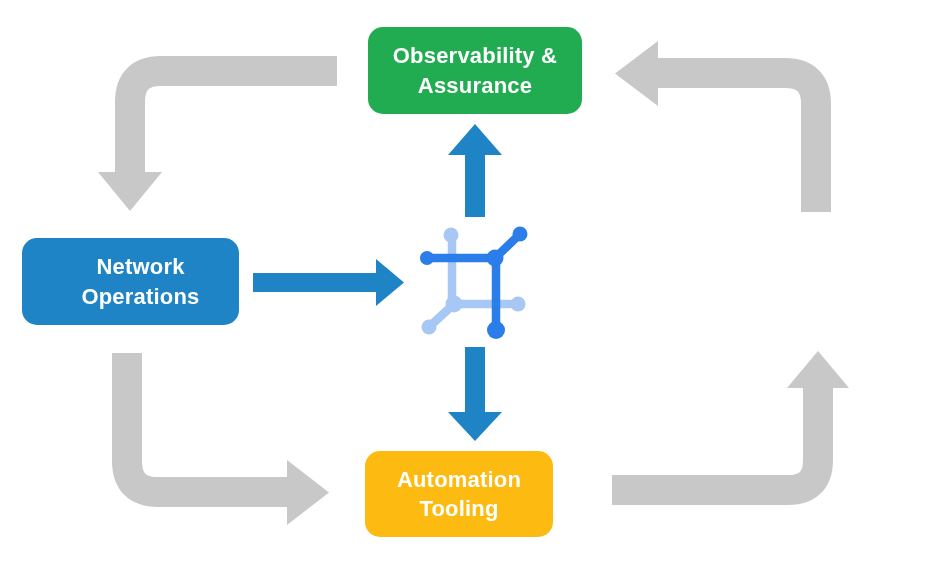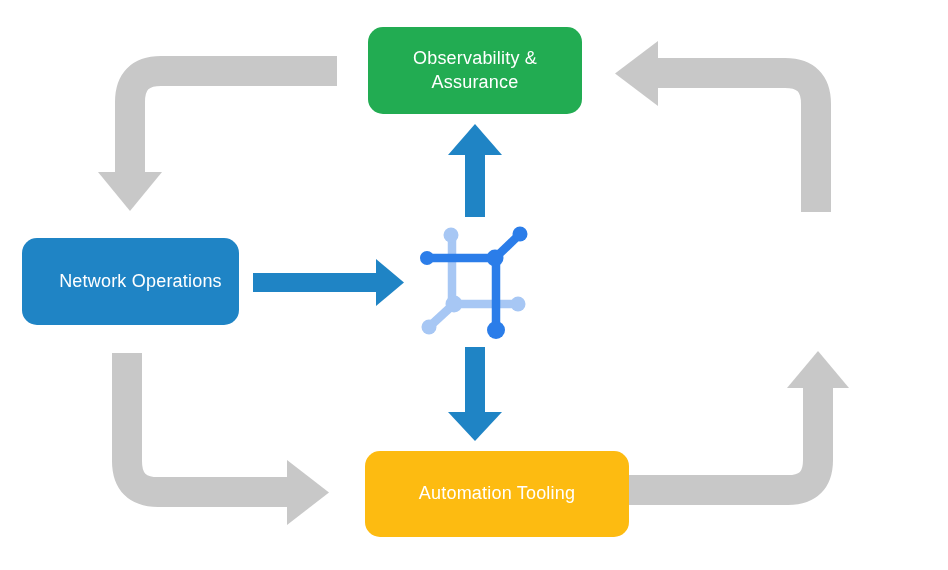--- a/index.html
+++ b/index.html
@@ -25,31 +25,31 @@
   .node {
     position: absolute;
     border-radius: 15px;
     display: flex;
     align-items: center;
     justify-content: center;
     box-sizing: border-box;
   }
   .node-label {
     color: #ffffff;
-    font-size: 18px;
-    font-weight: 400;
+    font-size: 22px;
+    font-weight: 700;
     line-height: 1.32;
     text-align: center;
     max-width: 172px;
     letter-spacing: 0.2px;
   }
   .node-observability { left: 368px; top: 27px;  width: 214px; height: 87px; background: #22AC52; }
   .node-operations    { left: 22px;  top: 238px; width: 217px; height: 87px; background: #1F84C5; padding-left: 20px; }
   .node-infrastructure{ left: 709px; top: 239px; width: 217px; height: 88px; background: #FB5D60; }
-  .node-tooling       { left: 365px; top: 451px; width: 264px; height: 86px; background: #FDBB11; }
+  .node-tooling       { left: 365px; top: 451px; width: 188px; height: 86px; background: #FDBB11; }
 
   .gray-stroke { stroke: #C8C8C8; stroke-width: 30; fill: none; }
   .gray-fill   { fill: #C8C8C8; }
   .blue-stroke { stroke: #1F84C5; fill: none; }
   .blue-fill   { fill: #1F84C5; }
   .icon-light-stroke { stroke: #A7C7F4; stroke-width: 8.5; fill: none; }
   .icon-light-fill   { fill: #A7C7F4; }
   .icon-dark-stroke  { stroke: #2B7DE9; stroke-width: 8.5; fill: none; }
   .icon-dark-fill    { fill: #2B7DE9; }
 </style>

